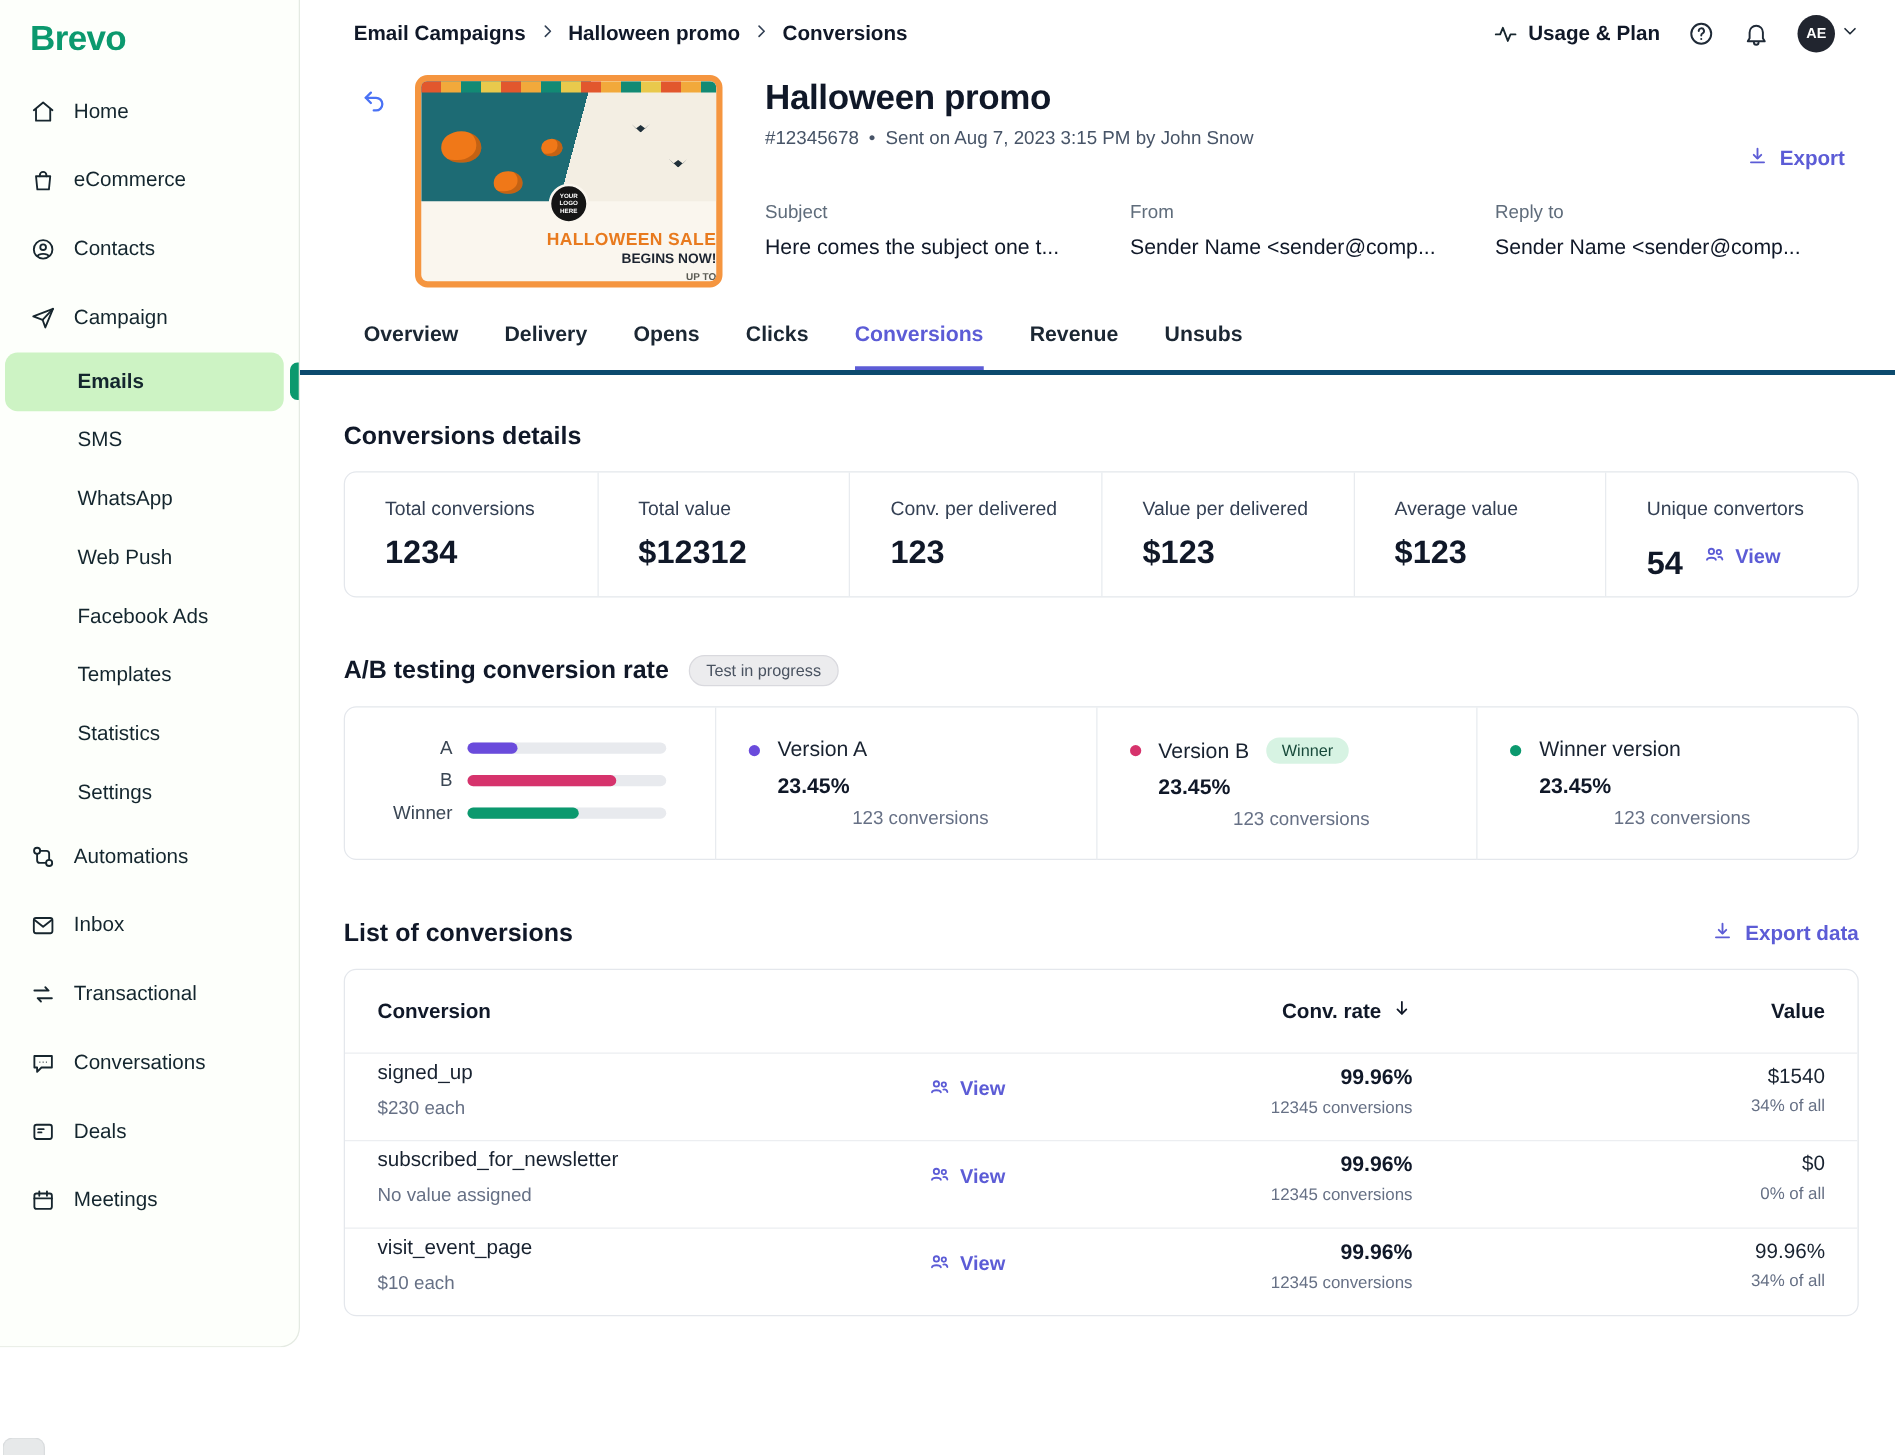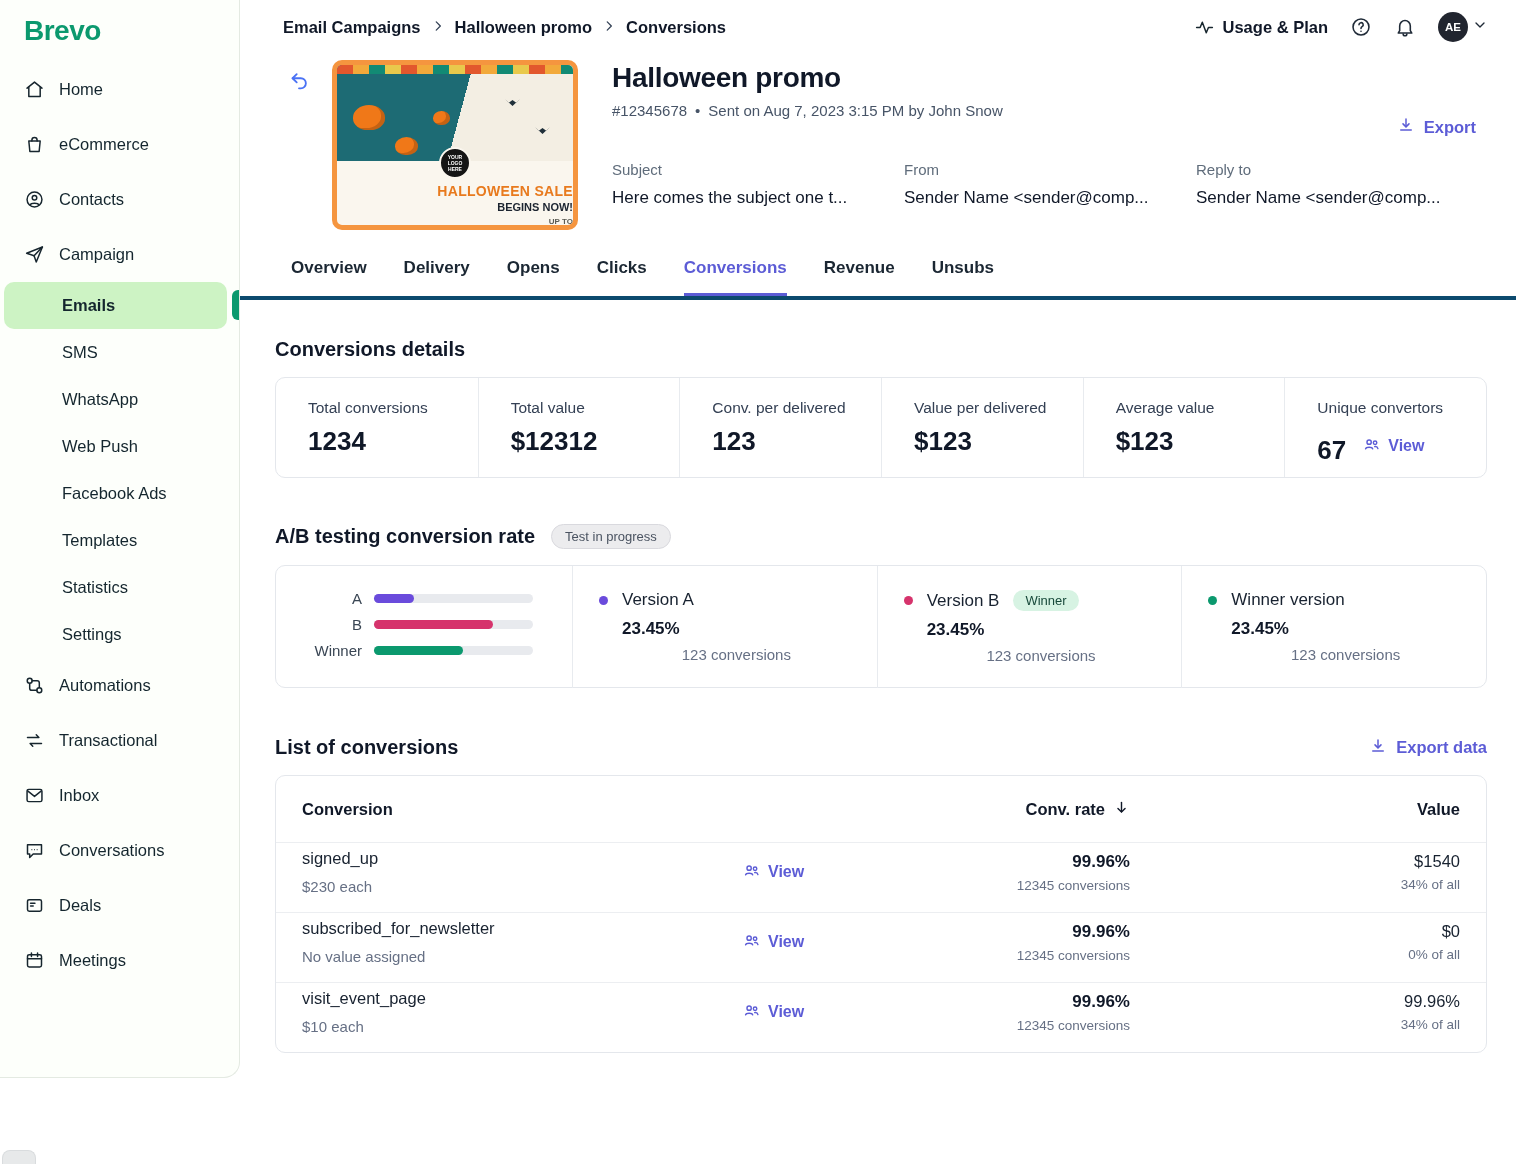--- a/index.html
+++ b/index.html
@@ -241,34 +241,34 @@
             <circle cx="17.5" cy="17.5" r="2.8"></circle>
             <path d="M9.3 6.5H15a2.5 2.5 0 0 1 2.5 2.5v5.2"></path>
             <path d="M14.7 17.5H9a2.5 2.5 0 0 1-2.5-2.5V9.8"></path>
           </svg>
         </span>
       <span>Automations</span>
     </div>
     <div class="nav-item">
       <span class="nav-icon">
           <svg viewBox="0 0 24 24">
+            <rect x="3.5" y="5" width="17" height="14" rx="2"></rect>
+            <path d="m4.5 7 7.5 6L19.5 7"></path>
+          </svg>
+        </span>
+      <span>Inbox</span>
+    </div>
+    <div class="nav-item">
+      <span class="nav-icon">
+          <svg viewBox="0 0 24 24">
             <path d="M4 8.5h13l-3-3"></path>
             <path d="M20 15.5H7l3 3"></path>
           </svg>
         </span>
       <span>Transactional</span>
-    </div>
-    <div class="nav-item">
-      <span class="nav-icon">
-          <svg viewBox="0 0 24 24">
-            <rect x="3.5" y="5" width="17" height="14" rx="2"></rect>
-            <path d="m4.5 7 7.5 6L19.5 7"></path>
-          </svg>
-        </span>
-      <span>Inbox</span>
     </div>
     <div class="nav-item">
       <span class="nav-icon">
           <svg viewBox="0 0 24 24">
             <path d="M4 5.5h16V16H10.5L6.5 20v-4H4V5.5Z"></path>
             <circle cx="9" cy="11" r="0.6" fill="#17262e" stroke="none"></circle>
             <circle cx="12" cy="11" r="0.6" fill="#17262e" stroke="none"></circle>
             <circle cx="15" cy="11" r="0.6" fill="#17262e" stroke="none"></circle>
           </svg>
         </span>
@@ -434,21 +434,21 @@
           <div class="stat-label">Value per delivered</div>
           <div class="stat-value">$123</div>
         </div>
         <div class="stat">
           <div class="stat-label">Average value</div>
           <div class="stat-value">$123</div>
         </div>
         <div class="stat">
           <div class="stat-label">Unique convertors</div>
           <div class="stat-value stat-value-row">
-            <span class="stat-value">67</span>
+            <span class="stat-value">54</span>
             <span class="view-link">
               <span><svg viewBox="0 0 24 24">
                     <circle cx="9" cy="9" r="2.7"></circle>
                     <path d="M4.5 17.5c.7-2.8 8.3-2.8 9 0"></path>
                     <circle cx="16.5" cy="9.7" r="2.2"></circle>
                     <path d="M16 14.7c2.1-.3 3.7.6 4.1 2.5"></path>
                   </svg></span>
               <span>View</span>
             </span>
           </div>

